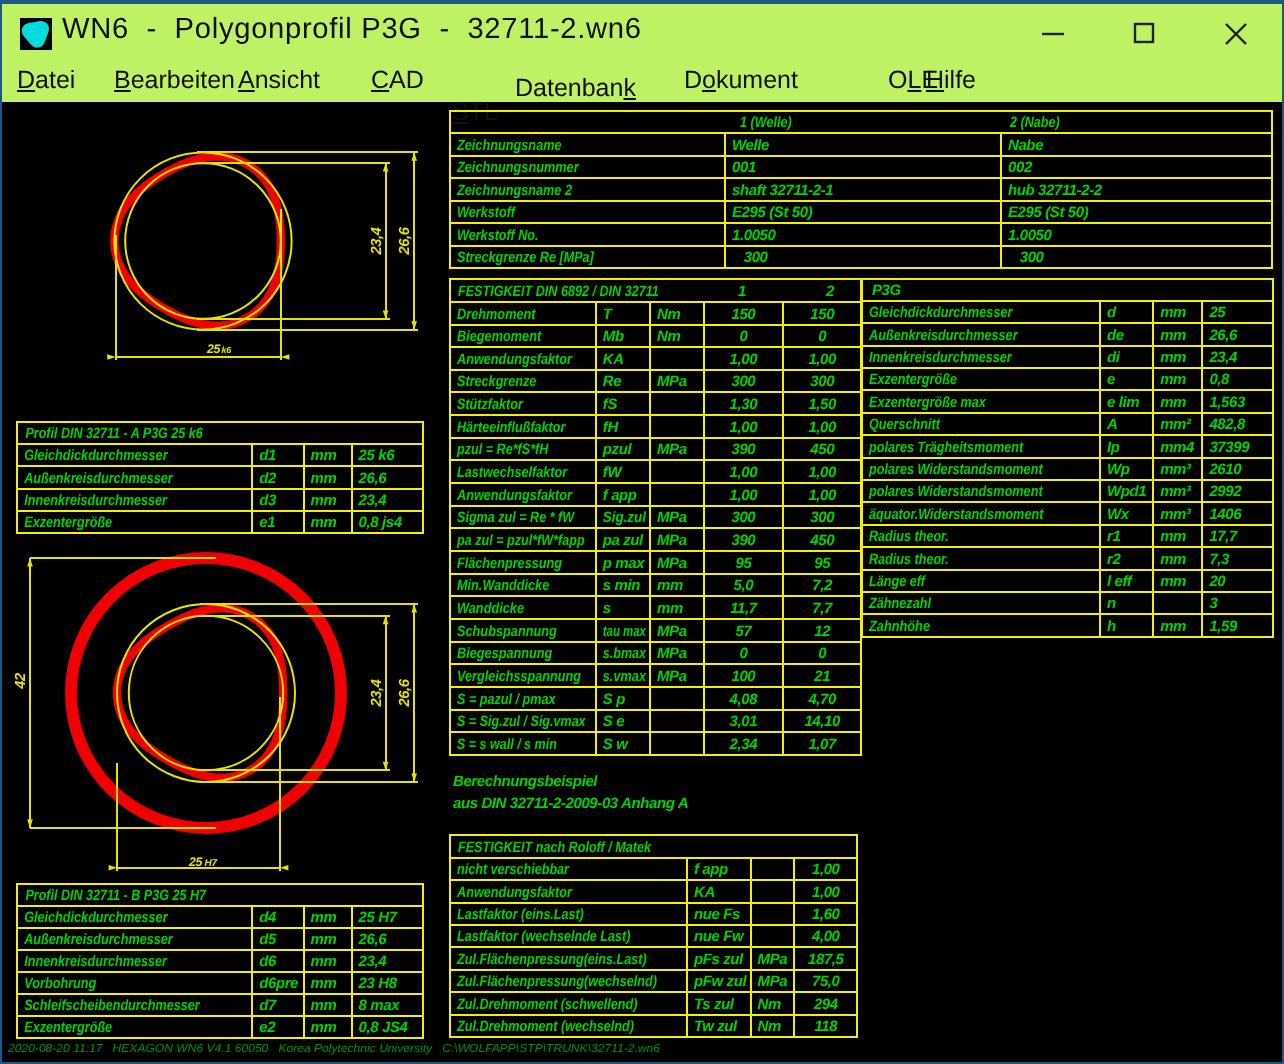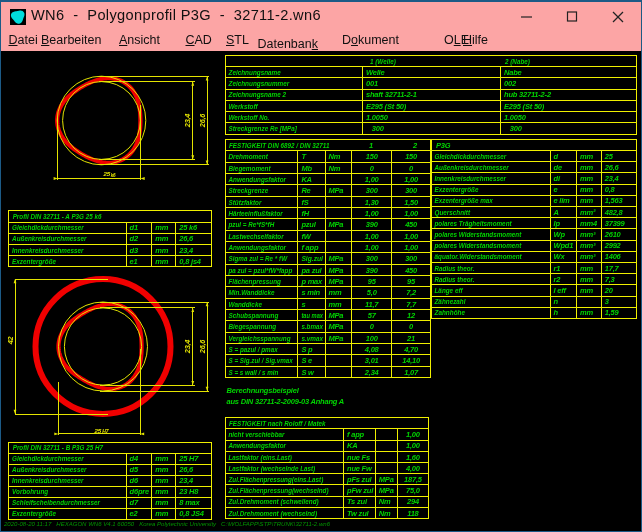--- a/index.html
+++ b/index.html
@@ -1,40 +1,40 @@
 <!DOCTYPE html>
 <html><head><meta charset="utf-8">
 <style>
 html,body{margin:0;padding:0;background:#888;}
 #win{position:relative;width:640px;height:529px;border:1px solid #1c5a86;border-top:2px solid #1c5a86;background:#000;font-family:"Liberation Sans",sans-serif;}
-#tbar{position:absolute;left:0;top:0;width:640px;height:49px;background:#fca5a5;}
+#tbar{position:absolute;left:0;top:0;width:640px;height:49px;background:#bef264;}
 #title{position:absolute;left:30px;top:5px;font-size:14.6px;color:#101010;letter-spacing:0.35px;}
 #menu{position:absolute;left:0;top:31px;height:18px;width:508px;font-size:12.5px;color:#101010;}
 #content{position:absolute;left:0;top:49px;}
 </style></head>
 <body>
 <div id="win">
   <div id="tbar">
     <svg style="position:absolute;left:9px;top:7px" width="16" height="16" viewBox="0 0 16 16">
       <rect x="0" y="0" width="16" height="16" fill="#000"></rect>
       <path d="M23.02,14.60 L23.21,14.06 L23.35,13.48 L23.44,12.87 L23.46,12.25 L23.39,11.62 L23.22,11.01 L22.96,10.43 L22.59,9.91 L22.14,9.46 L21.62,9.10 L21.04,8.82 L20.44,8.65 L19.82,8.55 L19.21,8.54 L18.61,8.58 L18.05,8.67 L17.51,8.77 L17.00,8.89 L16.51,8.99 L16.03,9.09 L15.54,9.16 L15.05,9.23 L14.53,9.30 L13.99,9.38 L13.43,9.50 L12.85,9.66 L12.28,9.88 L11.73,10.18 L11.22,10.56 L10.78,11.01 L10.41,11.53 L10.14,12.10 L9.98,12.72 L9.92,13.35 L9.98,13.99 L10.12,14.60 L10.36,15.18 L10.65,15.72 L10.98,16.21 L11.34,16.66 L11.70,17.07 L12.05,17.46 L12.39,17.83 L12.71,18.20 L13.02,18.58 L13.33,18.98 L13.65,19.39 L13.99,19.82 L14.37,20.25 L14.79,20.66 L15.27,21.04 L15.81,21.37 L16.39,21.62 L17.00,21.79 L17.63,21.84 L18.27,21.79 L18.88,21.62 L19.46,21.35 L19.98,20.99 L20.44,20.55 L20.83,20.06 L21.15,19.54 L21.41,19.01 L21.62,18.47 L21.79,17.95 L21.95,17.46 L22.10,16.98 L22.26,16.52 L22.44,16.06 L22.63,15.59 L22.83,15.11 L23.02,14.60 Z" transform="translate(-9,-7)" fill="#00dcdc"></path>
     </svg>
     <div id="title">WN6&nbsp;&nbsp;-&nbsp;&nbsp;Polygonprofil P3G&nbsp;&nbsp;-&nbsp;&nbsp;32711-2.wn6</div>
     <svg style="position:absolute;left:500px;top:0" width="140" height="30" viewBox="0 0 140 30">
       <line x1="20" y1="15" x2="31" y2="15" stroke="#222" stroke-width="1.2"></line>
       <rect x="66.5" y="10" width="9" height="9" fill="none" stroke="#222" stroke-width="1.2"></rect>
       <line x1="112" y1="10" x2="122" y2="20" stroke="#222" stroke-width="1.2"></line>
       <line x1="112" y1="20" x2="122" y2="10" stroke="#222" stroke-width="1.2"></line>
     </svg>
     <div id="menu">
         <span style="position:absolute;left:7.5px;top:0"><u>D</u>atei</span>
-        <span style="position:absolute;left:40px;top:0"><u>B</u>earbeiten</span>
+        <span style="position:absolute;left:56px;top:0"><u>B</u>earbeiten</span>
         <span style="position:absolute;left:118px;top:0"><u>A</u>nsicht</span>
         <span style="position:absolute;left:184.5px;top:0"><u>C</u>AD</span>
-        <span style="position:absolute;left:225px;top:0"><u>S</u>TL</span>
+        <span style="position:absolute;left:225px;top:16px"><u>S</u>TL</span>
         <span style="position:absolute;left:256.5px;top:4px">Datenban<u>k</u></span>
         <span style="position:absolute;left:341px;top:0">D<u>o</u>kument</span>
         <span style="position:absolute;left:443px;top:0">O<u>L</u>E</span>
         <span style="position:absolute;left:462px;top:0"><u>H</u>ilfe</span>
       </div>
   </div>
   <svg id="content" width="640" height="480" viewBox="0 0 640 480">
 <rect x="224" y="4.3" width="411" height="78.8" fill="none" stroke="#f0f000" stroke-width="1" shape-rendering="crispEdges"></rect>
 <line x1="224" y1="15.6" x2="635" y2="15.6" stroke="#f0f000" stroke-width="1" shape-rendering="crispEdges"></line>
 <line x1="224" y1="26.8" x2="635" y2="26.8" stroke="#f0f000" stroke-width="1" shape-rendering="crispEdges"></line>

